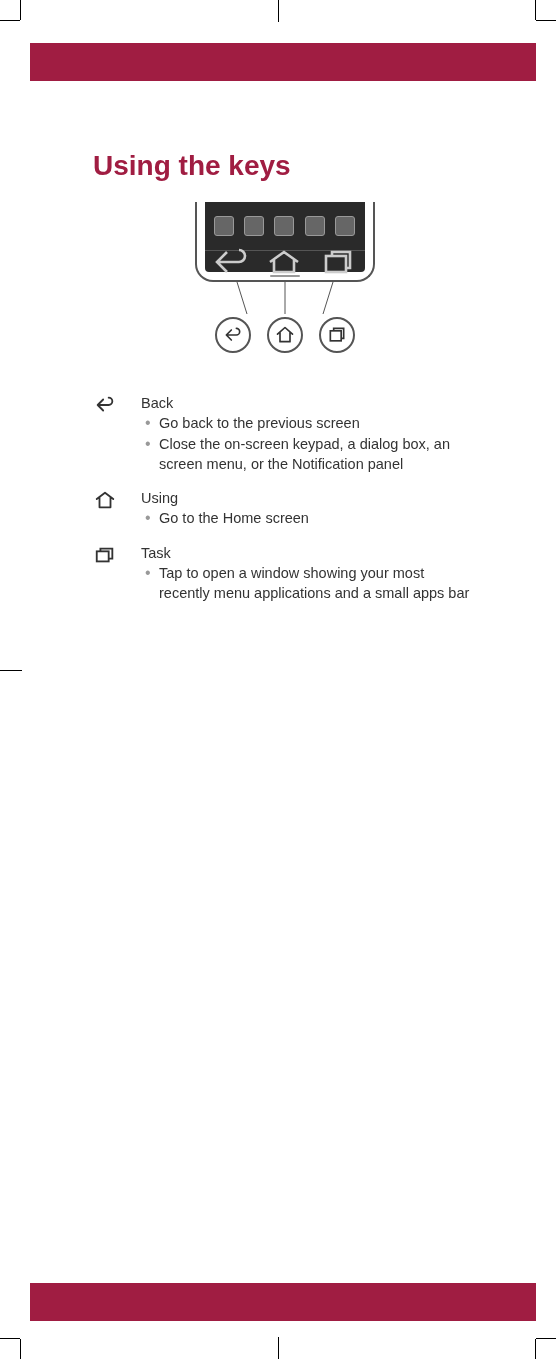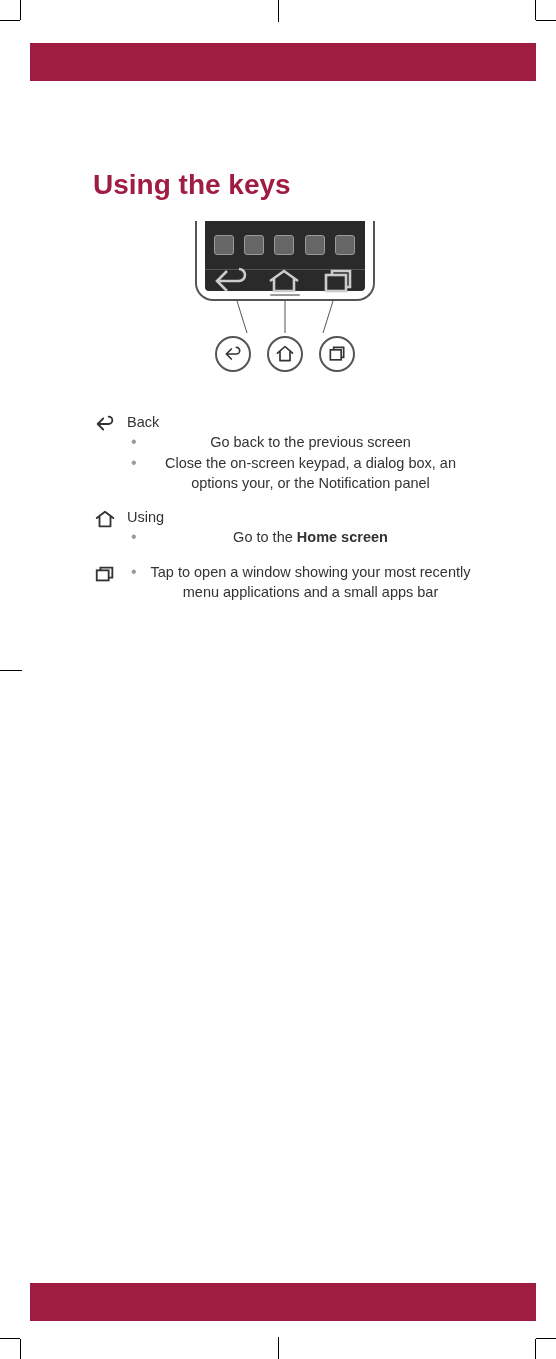--- a/index.html
+++ b/index.html
@@ -122,21 +122,20 @@
       height: 38px;
       background: #a01d42;
     }
     
     .content {
       position: absolute;
       top: 150px;
       left: 93px;
       right: 80px;
       bottom: 100px;
-      margin-top: 19px;
     }
     
     .page-title {
       color: #a01d42;
       font-size: 28px;
       font-weight: bold;
       margin-bottom: 20px;
     }
     
     .phone-diagram {
@@ -248,21 +247,21 @@
     }
     
     .key-list {
       display: flex;
       flex-direction: column;
       gap: 14px;
     }
     
     .key-item {
       display: flex;
-      gap: 10px;
+      gap: 24px;
     }
     
     .key-icon {
       width: 24px;
       height: 24px;
       flex-shrink: 0;
       display: flex;
       align-items: flex-start;
       justify-content: center;
       padding-top: 2px;
@@ -281,39 +280,38 @@
     }
     
     .key-name {
       display: block;
       margin-bottom: 0px;
     }
     
     .key-bullets {
       list-style: none;
       padding: 0;
-      text-align: center;
     }
     
     .key-bullets li {
       position: relative;
       padding-left: 18px;
     }
     
     .key-bullets li::before {
       content: '•';
       position: absolute;
       left: 4px;
       color: #999;
       font-size: 16px;
       line-height: 1.2;
     }
     
     .bold {
-      font-weight: bold;
+      font-weight: normal;
     }
   </style>
 </head>
 <body>
 
 <div class="crop-mark-top-left"></div>
 <div class="crop-mark-top-left-h"></div>
 <div class="crop-mark-top-center"></div>
 <div class="crop-mark-top-right"></div>
 <div class="crop-mark-top-right-v"></div>
@@ -395,21 +393,21 @@
     <div class="key-item">
       <div class="key-icon">
         <svg viewBox="0 0 24 20">
           <path d="M10 4 L4 10 L10 16 M4 10 L16 10 A4 4 0 0 0 16 2" stroke="#333" stroke-width="2" fill="none" stroke-linecap="round" stroke-linejoin="round"></path>
         </svg>
       </div>
       <div class="key-content">
         <span class="key-name">Back</span>
         <ul class="key-bullets">
           <li>Go back to the previous screen</li>
-          <li>Close the on-screen keypad, a dialog box, an options your, or the Notification panel</li>
+          <li>Close the on-screen keypad, a dialog box, an screen menu, or the Notification panel</li>
         </ul>
       </div>
     </div>
 
     <div class="key-item">
       <div class="key-icon">
         <svg viewBox="0 0 24 20">
           <path d="M3 9 L12 2 L21 9 M6 7 L6 18 L18 18 L18 7" stroke="#333" stroke-width="2" fill="none" stroke-linecap="round" stroke-linejoin="round"></path>
         </svg>
       </div>
@@ -422,20 +420,21 @@
     </div>
 
     <div class="key-item">
       <div class="key-icon">
         <svg viewBox="0 0 24 20">
           <rect x="3" y="6" width="13" height="11" stroke="#333" stroke-width="2" fill="none"></rect>
           <path d="M7 6 L7 3 L20 3 L20 14 L16 14" stroke="#333" stroke-width="2" fill="none"></path>
         </svg>
       </div>
       <div class="key-content">
+        <span class="key-name">Task</span>
         <ul class="key-bullets">
           <li>Tap to open a window showing your most recently menu applications and a small apps bar</li>
         </ul>
       </div>
     </div>
 
   </div>
 </div>
 
 </body></html>

